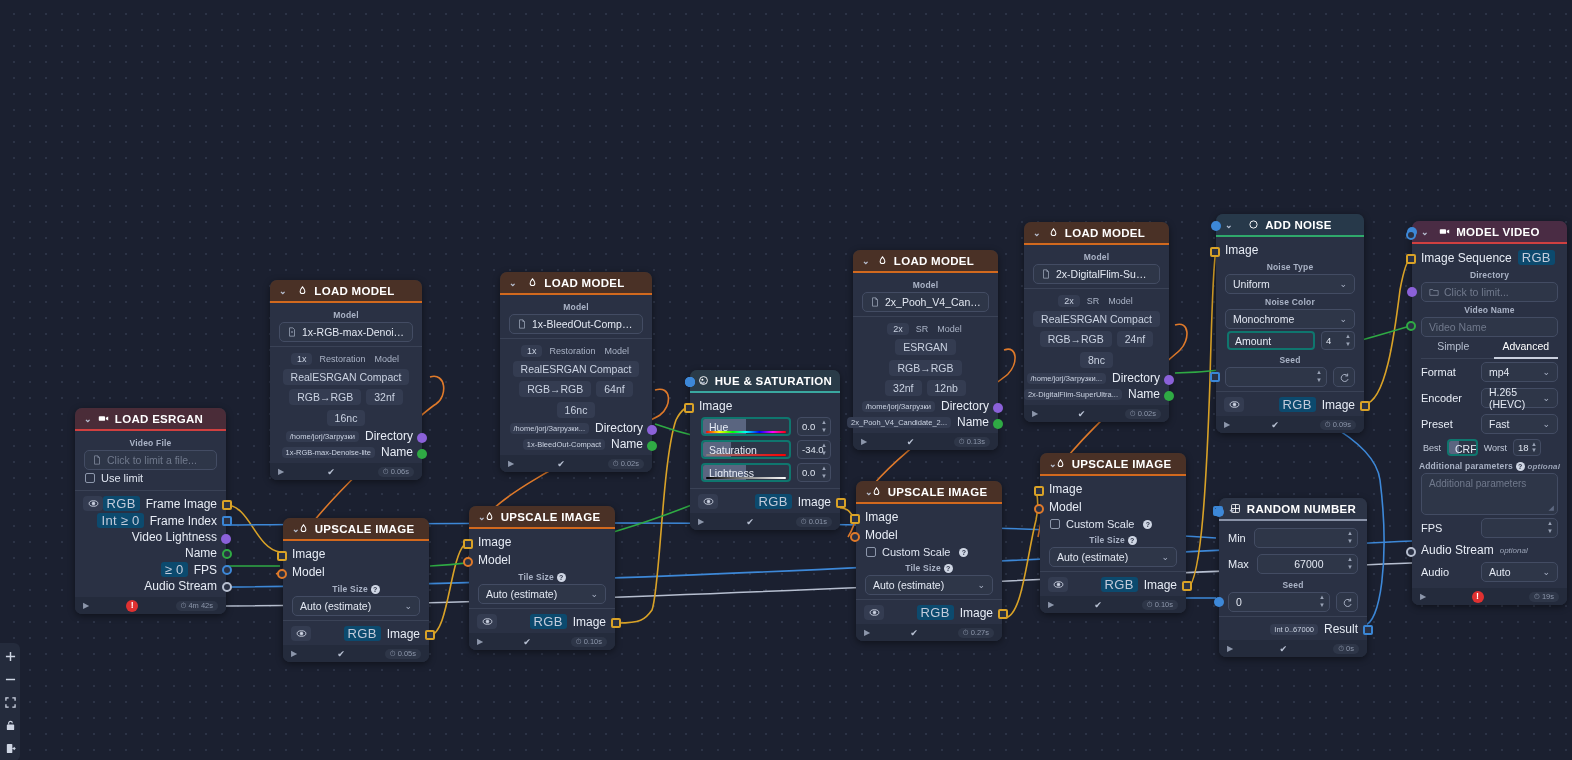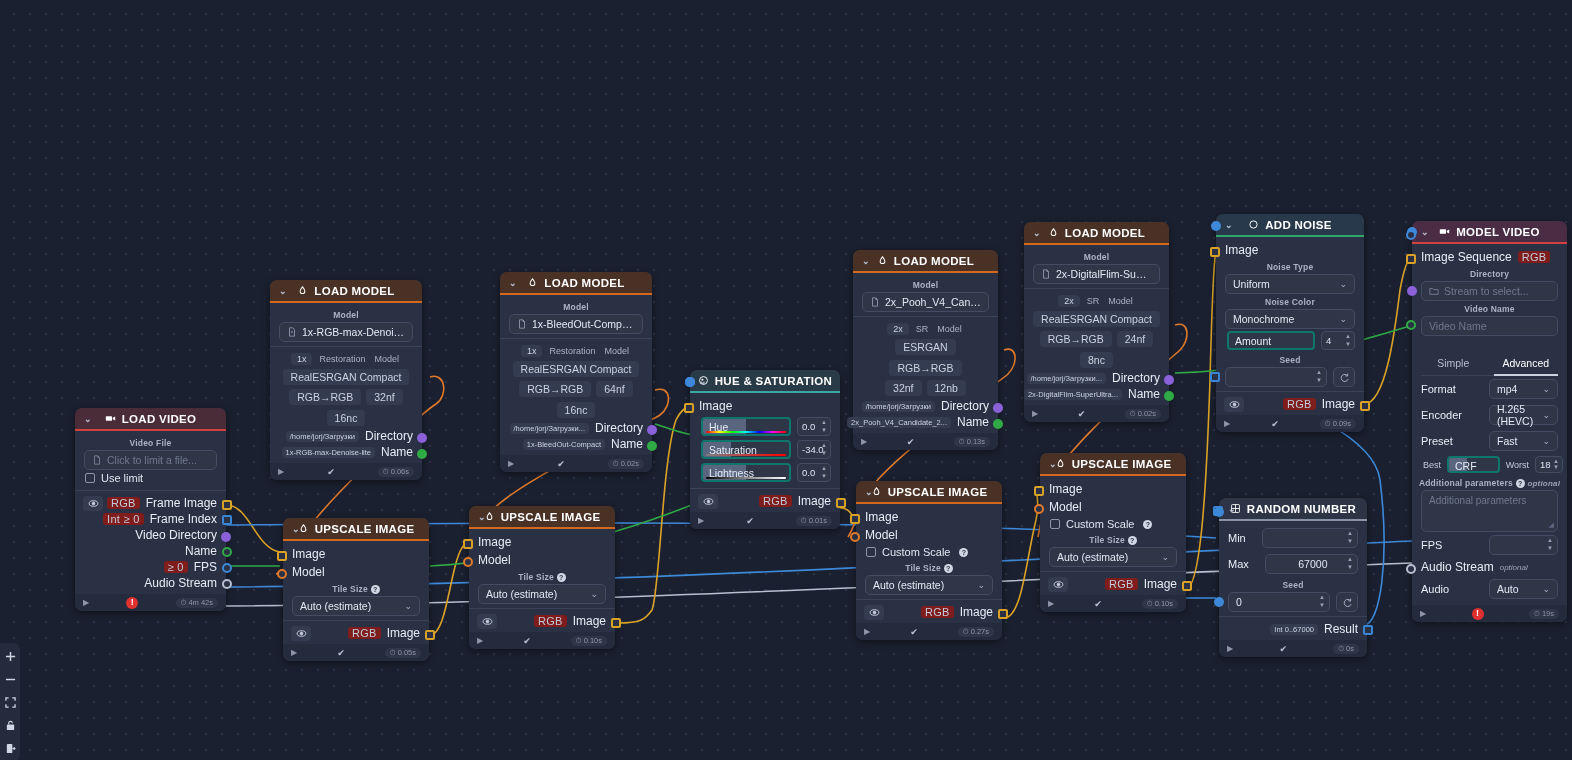--- a/index.html
+++ b/index.html
@@ -106,22 +106,22 @@
   .outrow {
     display: flex; align-items: center; justify-content: flex-end;
     gap: 6px; padding: 1px 9px 1px 9px; font-size: 12px; color: #e7ecf5;
     position: relative;
   }
   .inrow {
     display: flex; align-items: center; gap: 6px;
     padding: 2px 9px; font-size: 12px; color: #e7ecf5; position: relative;
   }
   .typepill {
-    background: #7f1d1d; border-radius: 3px; padding: 0 4px;
-    font-size: 11px; color: #c3cbdb; letter-spacing: .3px;
+    background: #0c4a6e; border-radius: 3px; padding: 0 4px;
+    font-size: 13px; color: #c3cbdb; letter-spacing: .3px;
   }
   .optional { font-size: 8px; font-style: italic; color: #9aa3b6; }
 
   
   .h {
     position: absolute; width: 10px; height: 10px; z-index: 20;
   }
   .h.sq { border: 2px solid #d9a227; background: #2a3144; border-radius: 2px; }
   .h.sq-blue { border: 2px solid #3a86d6; background: #2a3144; border-radius: 2px; }
   .h.circ { border: 2px solid #e07a2a; background: #2a3144; border-radius: 50%; }
@@ -186,36 +186,36 @@
     font-size: 6px; color: #9aa3b6; line-height: .9;
   }
   .iconbtn {
     width: 22px; height: 20px; border: 1px solid #434c63; border-radius: 5px;
     background: #2e3648; display: flex; align-items: center; justify-content: center;
     color: #aab3c6;
   }
   .iconbtn svg { width: 11px; height: 11px; }
 
   
-  .tabs { display: flex; margin: 18px 9px 0; border-bottom: 1px solid #3a4256; gap: 8px; }
+  .tabs { display: flex; margin: 0 9px 0; border-bottom: 1px solid #3a4256; gap: 8px; }
   .tab {
     flex: 1; text-align: center; font-size: 10.5px; color: #b6bfd0;
     padding: 3px 0 5px;
   }
   .tab.active { color: #fff; border-bottom: 2px solid #c9cfdd; margin-bottom: -1px; }
-  .kvrow { display: flex; align-items: center; gap: 16px; padding: 3px 9px; }
+  .kvrow { display: flex; align-items: center; gap: 8px; padding: 3px 9px; }
   .kvrow .k { font-size: 11px; color: #e7ecf5; flex: none; }
   .kvrow .v { flex: 1; }
   .textarea {
     margin: 0 9px; height: 42px; border: 1px solid #434c63; border-radius: 5px;
     background: #2e3648; padding: 4px 7px; font-size: 10px; color: #70798c;
     position: relative;
   }
   .textarea .grip { position: absolute; right: 3px; bottom: 2px; font-size: 7px; color: #5d6880; }
-  .crfrow { display: flex; align-items: center; gap: 6px; padding: 2px 4px 2px 11px; }
+  .crfrow { display: flex; align-items: center; gap: 6px; padding: 2px 26px 2px 11px; }
   .crfrow .sm { font-size: 9px; color: #c3cbdb; }
 </style>
 </head>
 <body>
 
 <div id="canvas">
 
   <svg id="edges">
 
     <path d="M226,505 C250,505 255,548 280,552" stroke="#d9a227" stroke-width="1.6" fill="none"></path>
@@ -290,21 +290,21 @@
 
   <div class="node" style="left:75px; top:408px; width:151px;">
     <div class="node-head" style="background:#4a2c38;">
       <span class="chev">⌄</span>
       <span class="hicon">
         <svg viewBox="0 0 14 14" fill="#fff">
             <rect x="1" y="4" width="8" height="6" rx="1.2"></rect>
             <path d="M10 6.2l3-1.6v5l-3-1.6z"></path>
           </svg>
       </span>
-      <span>LOAD VIDEO</span>
+      <span>LOAD ESRGAN</span>
     </div>
     <div class="accent" style="background:#d04040;"></div>
     <div class="node-body">
       <div class="fieldlabel">Video File</div>
       <div class="inputbox ph">
         <svg viewBox="0 0 12 12" fill="none" stroke="#8d97ab" stroke-width="1.1">
             <path d="M3 1h4l2 2v8H3z"></path>
             <path d="M7 1v2h2"></path>
           </svg>
         <span class="txt">Click to limit a file...</span>
@@ -325,21 +325,21 @@
         <span class="typepill">RGB</span>
         <span>Frame Image</span>
         <span class="h sq" style="right:-6px; top:5px;"></span>
       </div>
       <div class="outrow">
         <span class="typepill">Int ≥ 0</span>
         <span>Frame Index</span>
         <span class="h sq-blue" style="right:-6px; top:4px;"></span>
       </div>
       <div class="outrow">
-        <span>Video Directory</span>
+        <span>Video Lightness</span>
         <span class="h dot-purple" style="right:-5px; top:5px;"></span>
       </div>
       <div class="outrow">
         <span>Name</span>
         <span class="h circ-green" style="right:-6px; top:4px;"></span>
       </div>
       <div class="outrow">
         <span class="typepill">≥ 0</span>
         <span>FPS</span>
         <span class="h circ-blue" style="right:-6px; top:4px;"></span>
@@ -1008,21 +1008,21 @@
         <span>Image Sequence</span>
         <span class="typepill">RGB</span>
       </div>
       <div class="fieldlabel">Directory</div>
       <div style="position:relative;">
         <span class="h dot-purple" style="left:-5px; top:5px;"></span>
         <div class="inputbox ph">
           <svg viewBox="0 0 12 12" fill="none" stroke="#8d97ab" stroke-width="1.1">
               <path d="M1 3h3.4l1 1.3H11V10H1z"></path>
             </svg>
-          <span class="txt">Stream to select...</span>
+          <span class="txt">Click to limit...</span>
         </div>
       </div>
       <div class="fieldlabel">Video Name</div>
       <div style="position:relative;">
         <span class="h circ-green" style="left:-6px; top:4px;"></span>
         <div class="inputbox ph">
           <span class="txt">Video Name</span>
         </div>
       </div>
 

